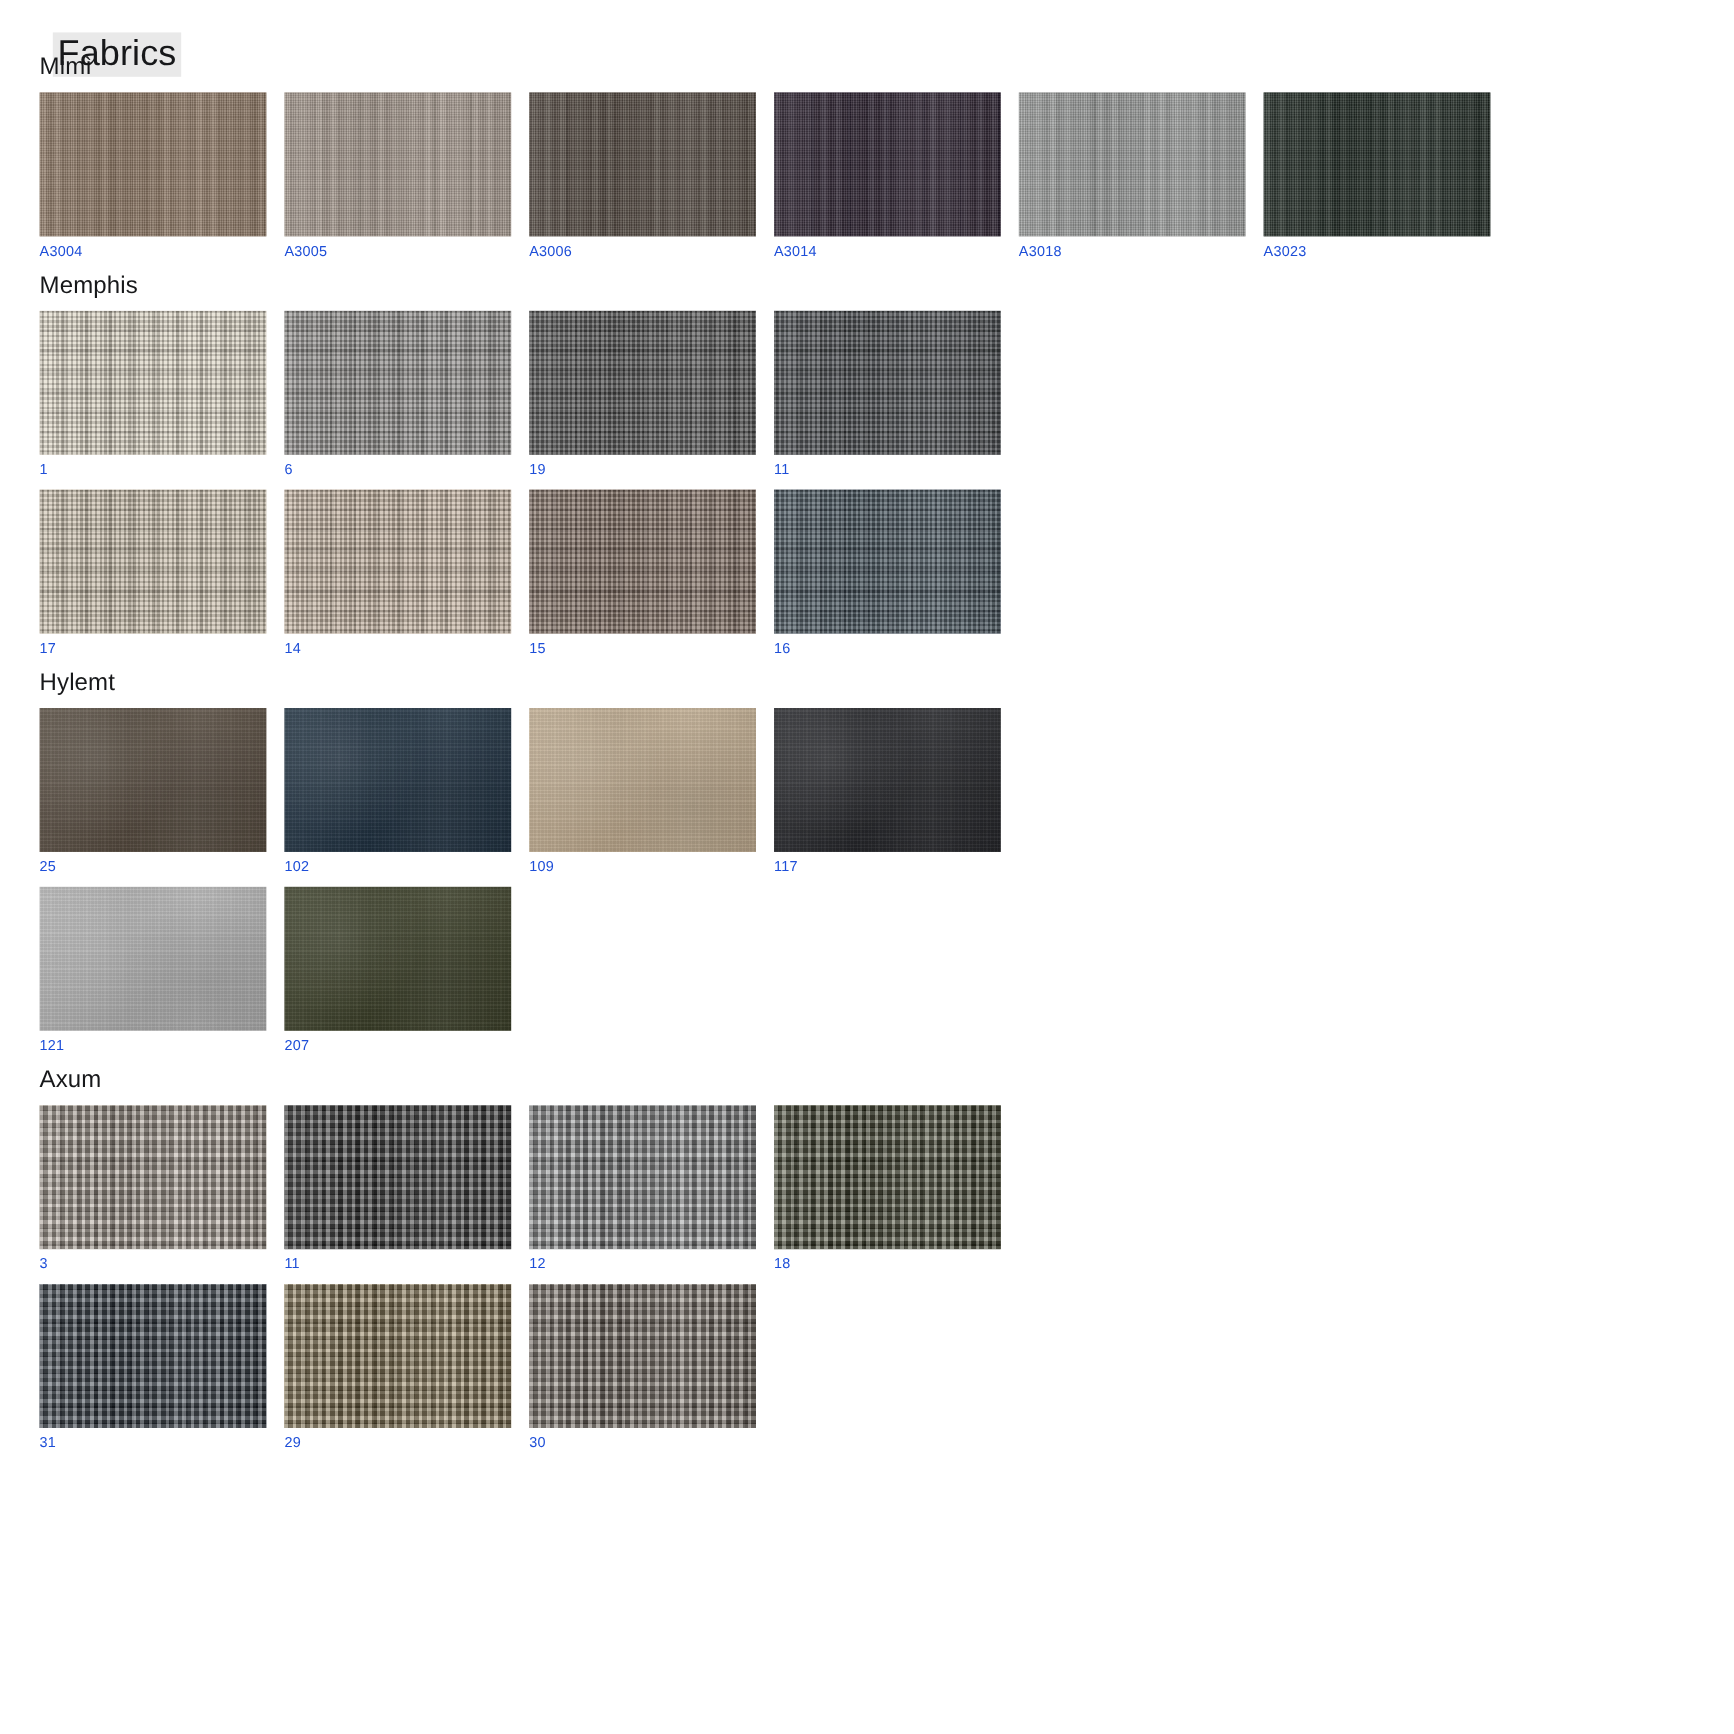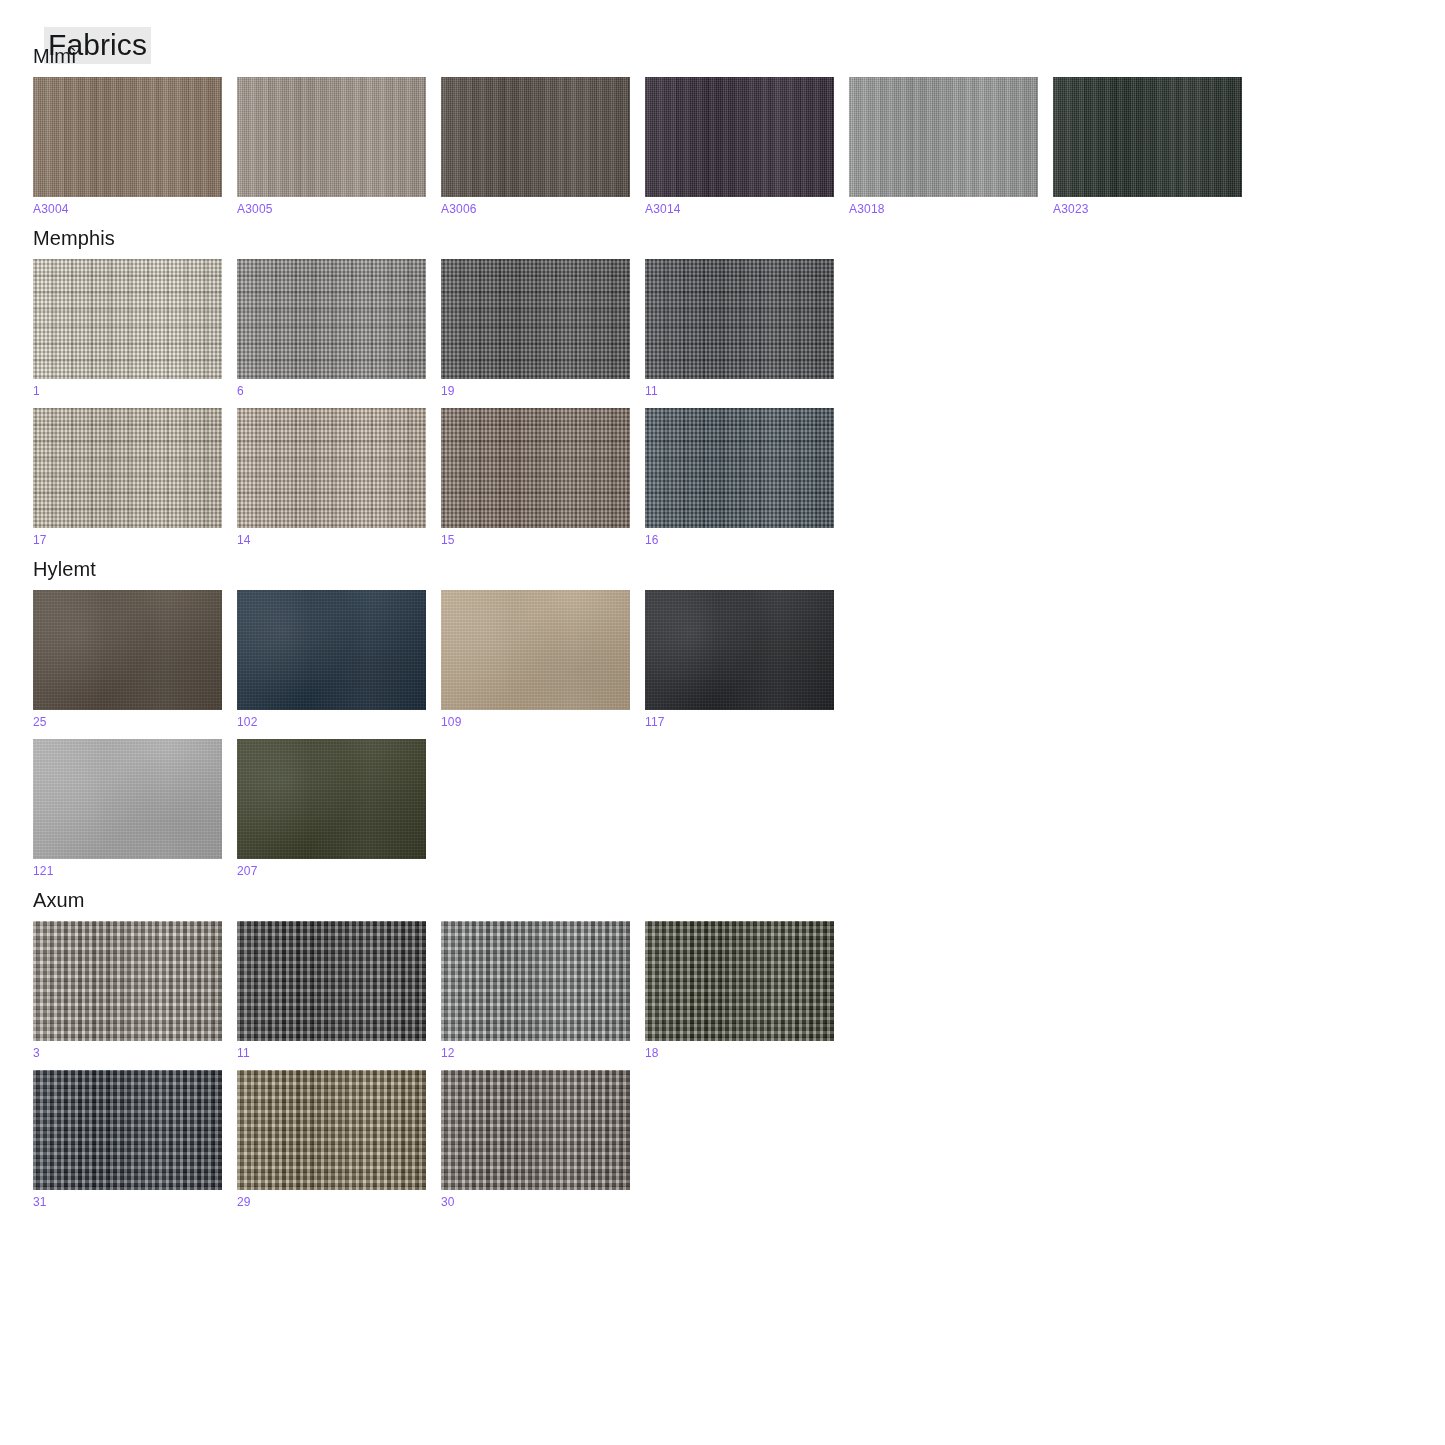--- a/index.html
+++ b/index.html
@@ -56,21 +56,21 @@
     height:120px;
     position:relative;
     overflow:hidden;
     background-color:#888;
   }
   .swatch .tex{position:absolute;inset:0;}
 
   .swatch-label{
     font-size:12px;
     line-height:15px;
-    color:#8b5cf6;
+    color:#1d4ed8;
     margin-top:5px;
     letter-spacing:.2px;
     white-space:nowrap;
   }
 
   
   
   .tex-mimi{
     background-image:
       repeating-linear-gradient(90deg,

